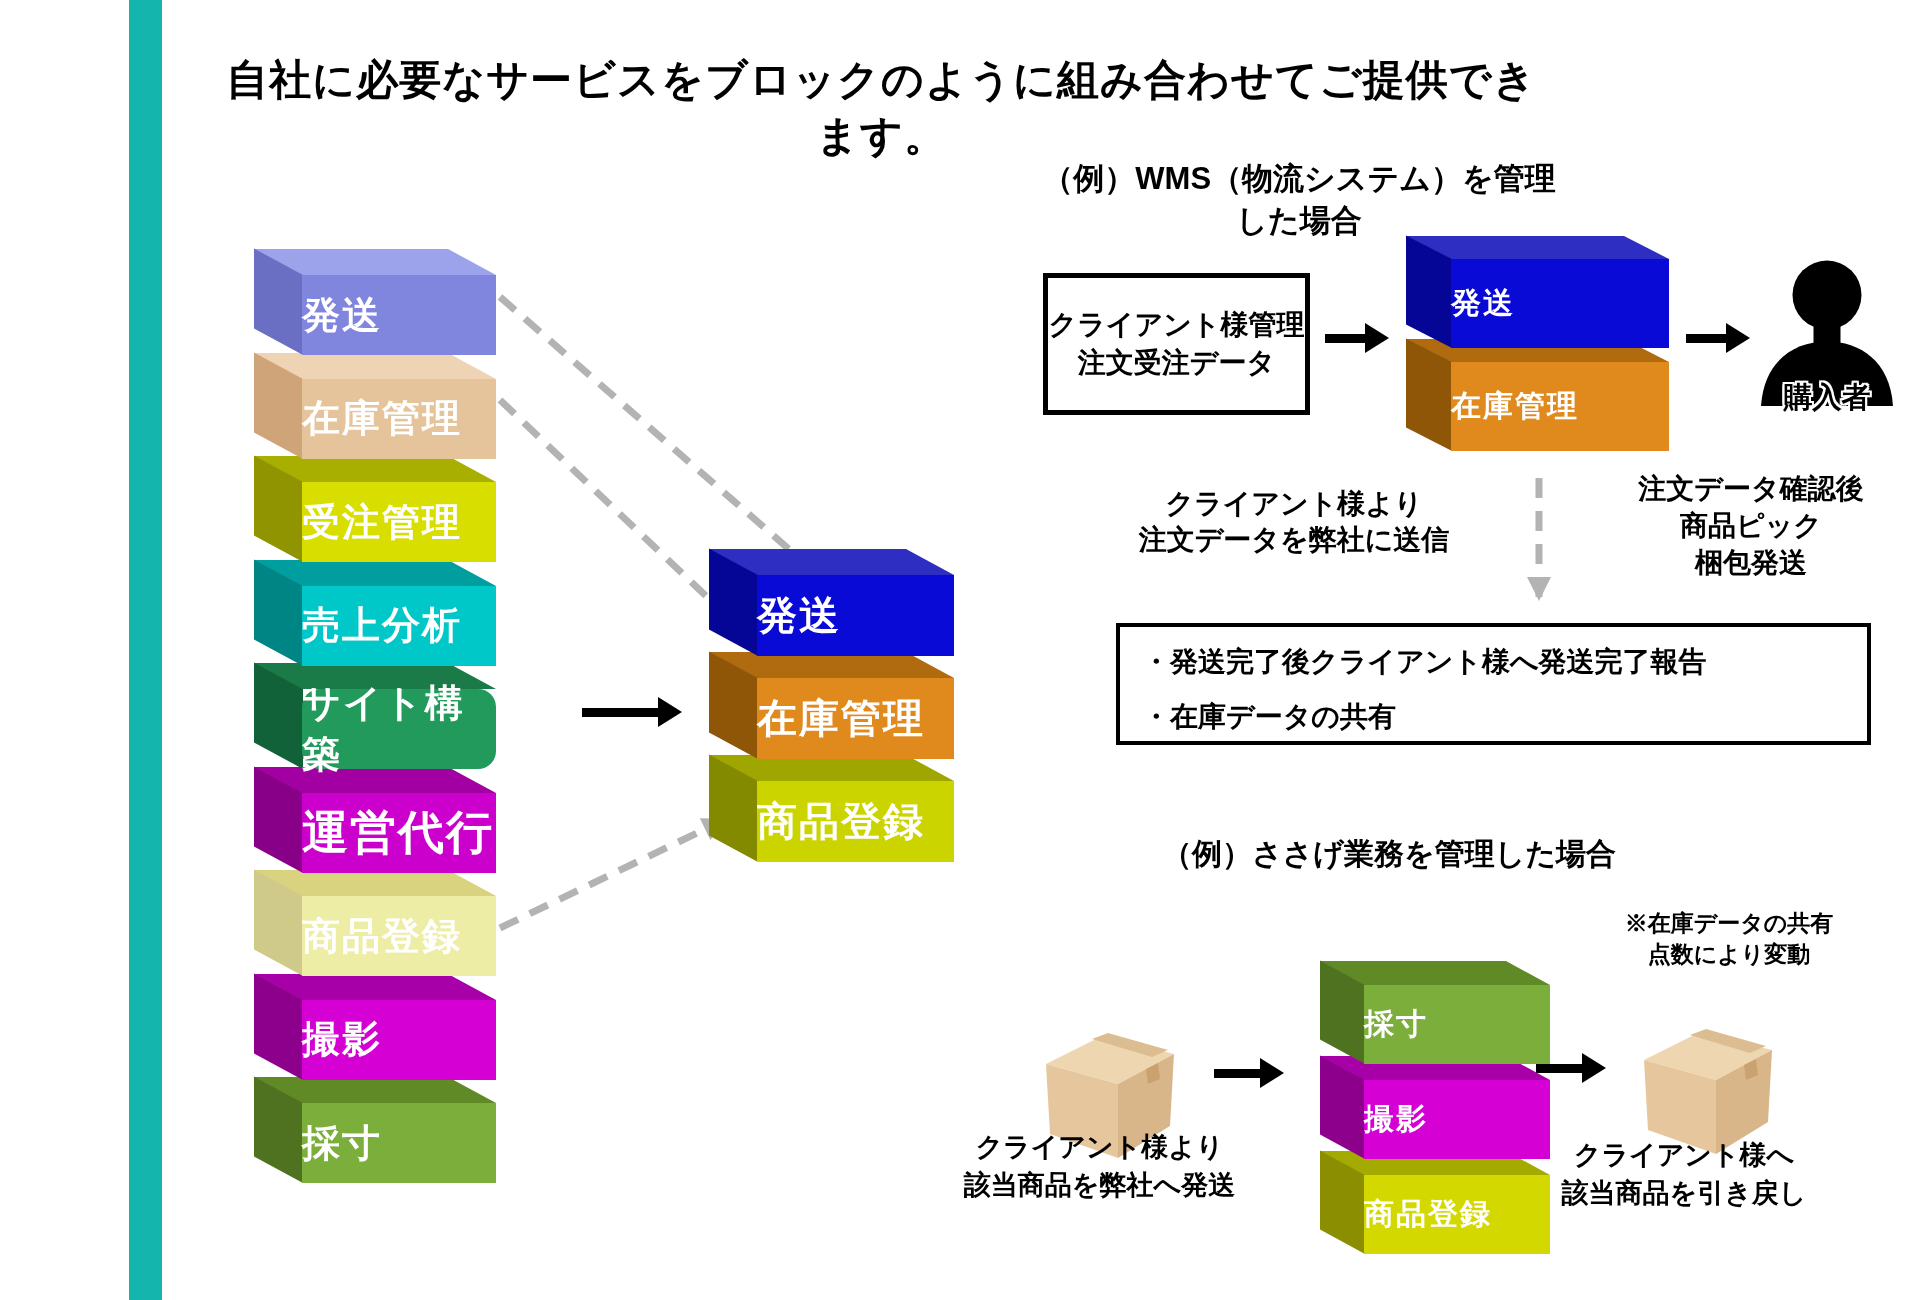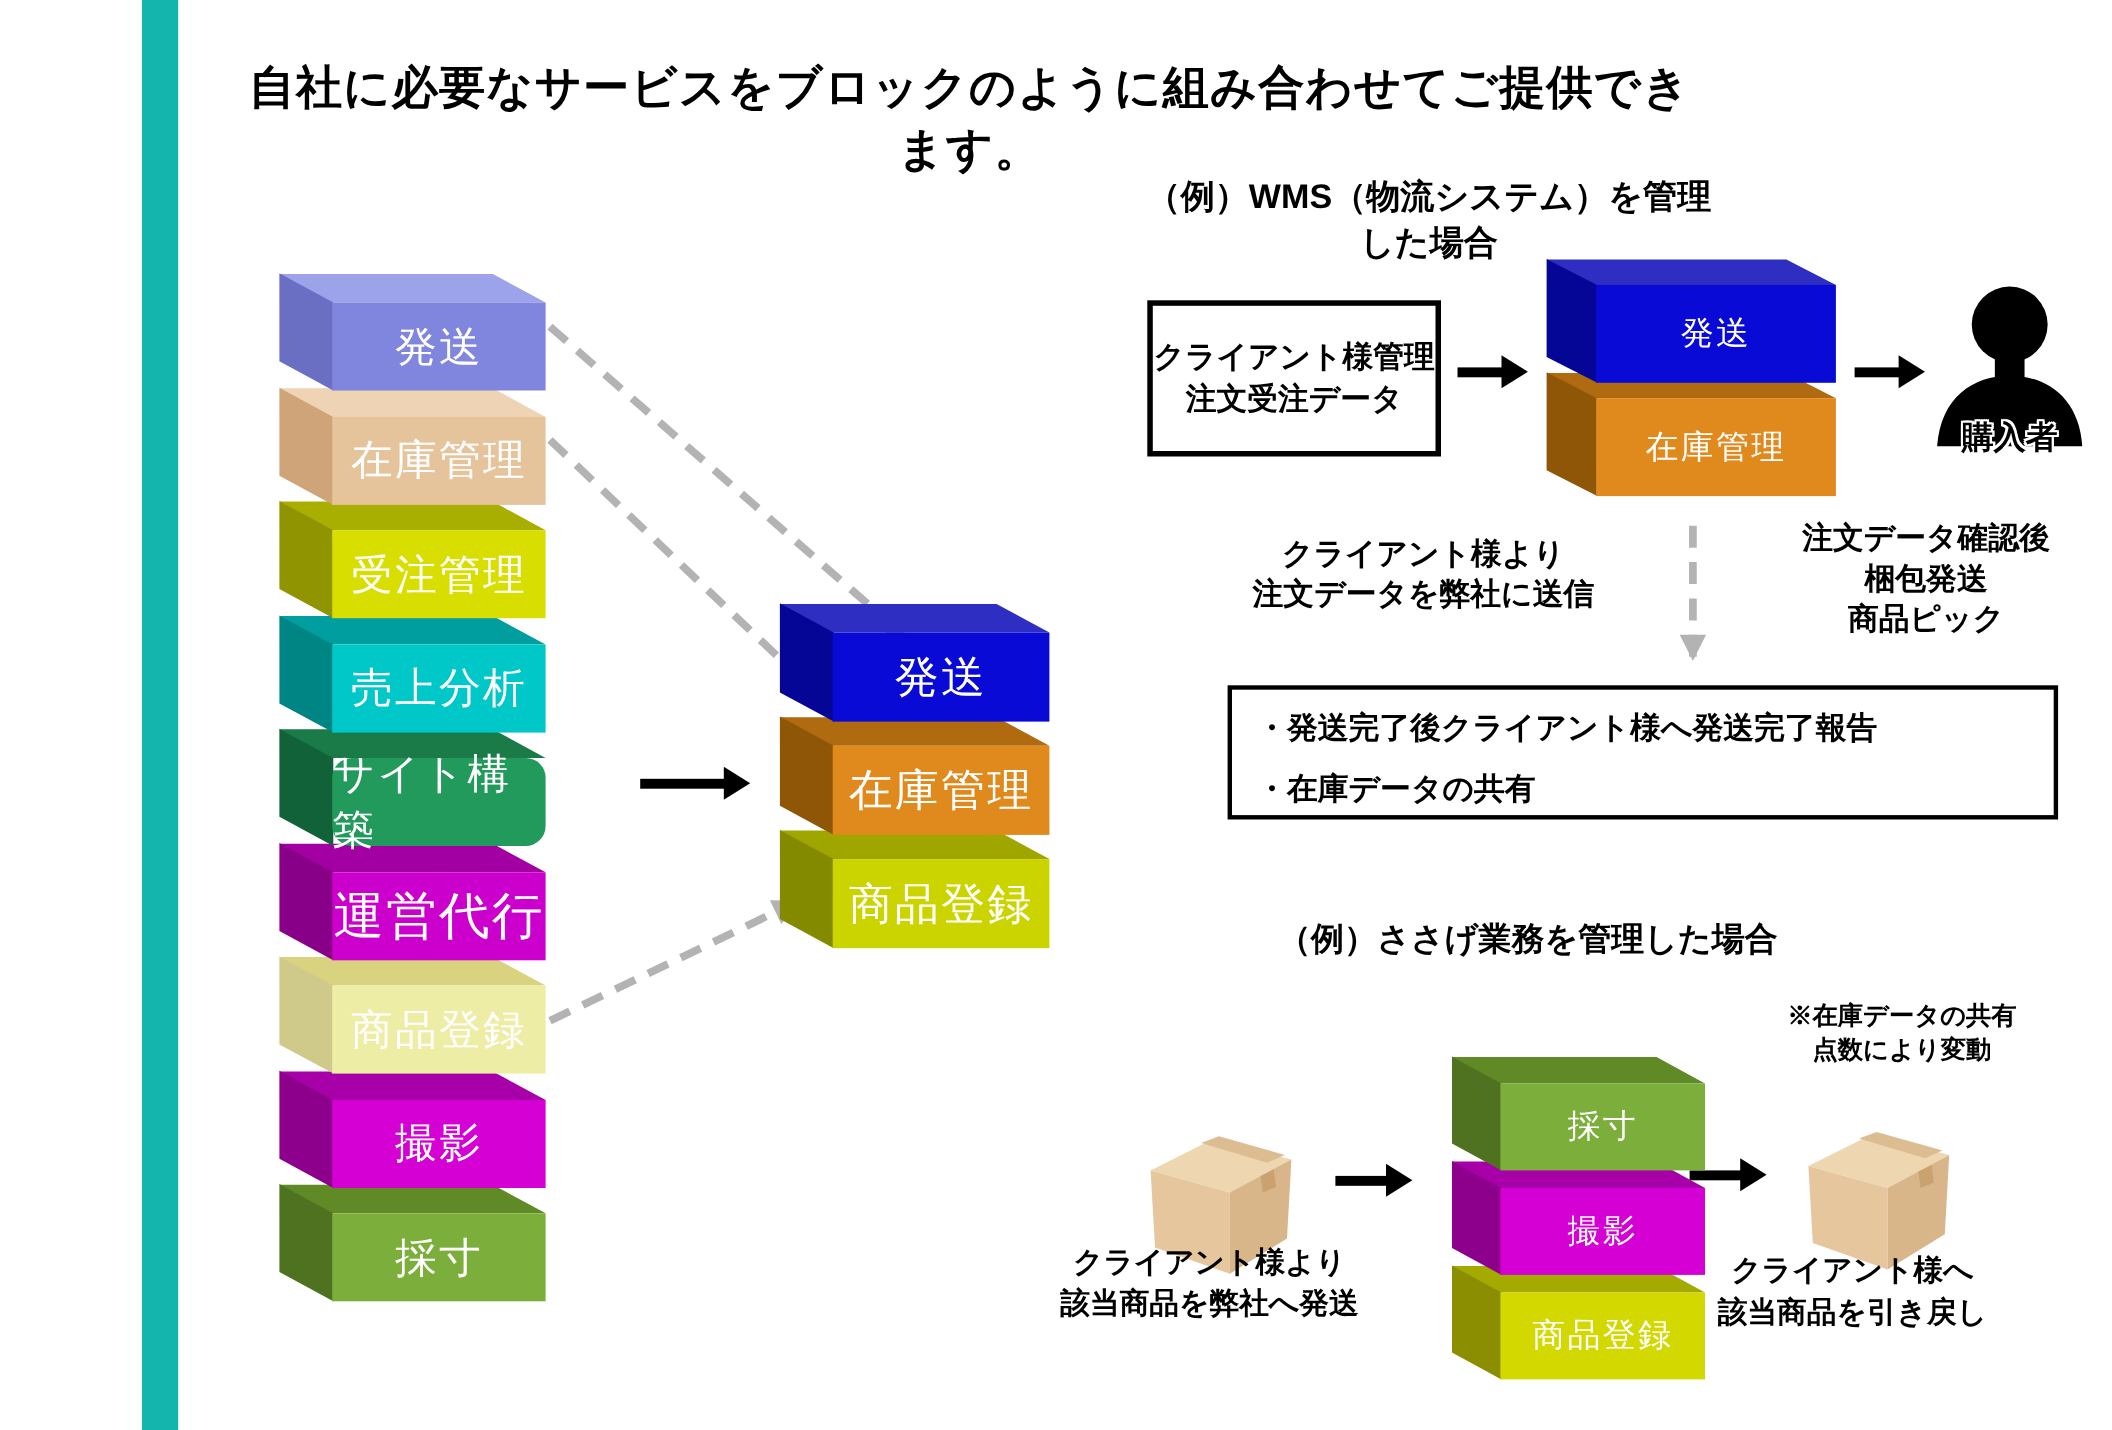--- a/index.html
+++ b/index.html
@@ -5,21 +5,21 @@
   html,body{margin:0;padding:0;background:#fff;}
   #page{position:relative;width:1920px;height:1300px;background:#fff;overflow:hidden;
         font-family:"Liberation Sans",sans-serif;color:#000;margin-left:34px;}
   .abs{position:absolute;}
   #accent-bar{left:95px;top:0;width:33px;height:1300px;background:#13b5ad;}
   #page-title{left:180px;top:52px;width:1335px;text-align:center;font-size:42px;font-weight:bold;letter-spacing:1px;}
   
   .stack{position:absolute;}
   .b3d{position:absolute;}
   .bt,.bs,.bf{position:absolute;}
-  .bf{display:flex;align-items:center;justify-content:center;color:#fff;font-weight:normal;letter-spacing:2px;}
+  .bf{display:flex;align-items:center;color:#fff;font-weight:bold;letter-spacing:2px;}
   
   .harrow{position:absolute;height:30px;}
   .harrow .bar{position:absolute;left:0;top:11px;right:22px;height:9px;background:#000;}
   .harrow .head{position:absolute;right:0;top:0;width:0;height:0;
       border-left:24px solid #000;border-top:15px solid transparent;border-bottom:15px solid transparent;}
   #arrow-main{left:548px;top:697px;width:100px;}
   #arrow-e1a{left:1291px;top:323px;width:64px;}
   #arrow-e1b{left:1652px;top:323px;width:64px;}
   #arrow-e2a{left:1180px;top:1058px;width:70px;}
   #arrow-e2b{left:1502px;top:1053px;width:70px;}
@@ -233,22 +233,22 @@
   </svg>
   <div id="buyer-label" class="abs">購入者</div>
 
   <div id="send-note" class="abs">
     <div>クライアント様より</div>
     <div>注文データを弊社に送信</div>
   </div>
 
   <div id="confirm-note" class="abs">
     <div>注文データ確認後</div>
+    <div>商品ピック</div>
     <div>梱包発送</div>
-    <div>商品ピック</div>
   </div>
 
   <div id="report-box" class="abs">
     <div class="item1">・発送完了後クライアント様へ発送完了報告</div>
     <div class="item2">・在庫データの共有</div>
   </div>
 
   <div id="ex2-heading" class="abs">（例）ささげ業務を管理した場合</div>
 
   <div id="workdays-note" class="abs">

